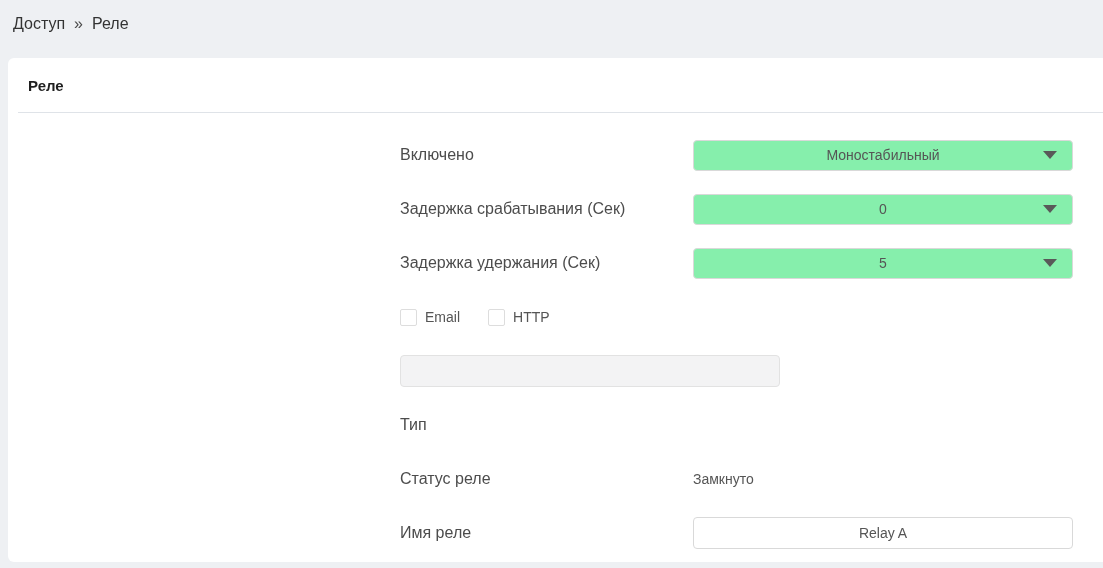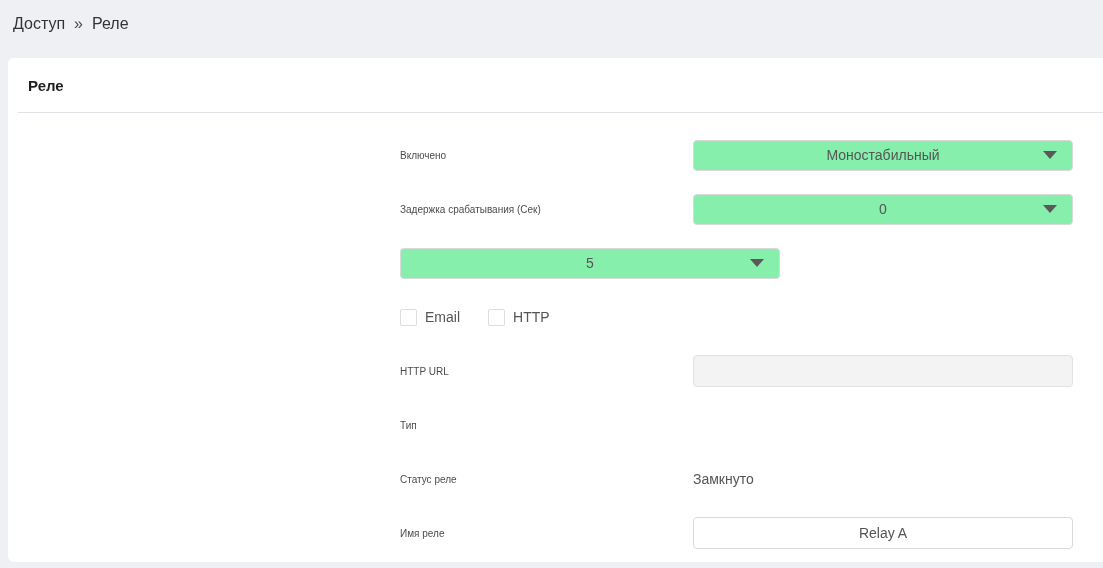--- a/index.html
+++ b/index.html
@@ -51,21 +51,21 @@
   }
   .form{margin-top:15px;}
   .row{
     height:54px;
     display:flex;
     align-items:center;
     padding-left:392px;
   }
   .label{
     width:293px;
-    font-size:10px;
+    font-size:16px;
     color:var(--label-color);
     flex:none;
   }
   .control{width:380px;flex:none;position:relative;}
   .select{
     height:31px;
     border:1px solid var(--control-border);
     border-radius:4px;
     background:#86efac;
     display:flex;
@@ -153,20 +153,21 @@
       <div class="label">Задержка срабатывания (Сек)</div>
       <div class="control">
         <div class="select">
           <span>0</span>
           <span class="caret"></span>
         </div>
       </div>
     </div>
 
     <div class="row">
+      <div class="label">Задержка удержания (Сек)</div>
       <div class="control">
         <div class="select">
           <span>5</span>
           <span class="caret"></span>
         </div>
       </div>
     </div>
 
     <div class="row">
       <div class="control">
@@ -177,21 +178,20 @@
           </label>
           <label class="checkbox-item">
             <input type="checkbox" style="">
             <span class="cb-label">HTTP</span>
           </label>
         </div>
       </div>
     </div>
 
     <div class="row">
-      <div class="label">HTTP URL</div>
       <div class="control">
         <input class="text-input" disabled="" value="" style="">
       </div>
     </div>
 
     <div class="row">
       <div class="label">Тип</div>
     </div>
 
     <div class="row">

